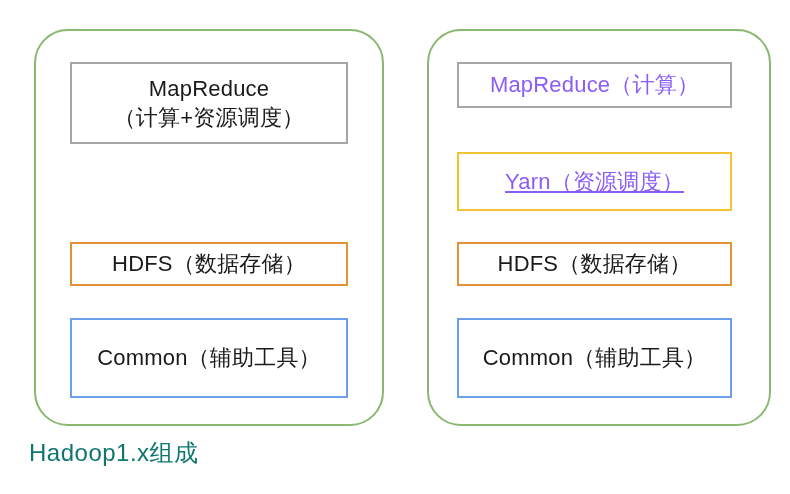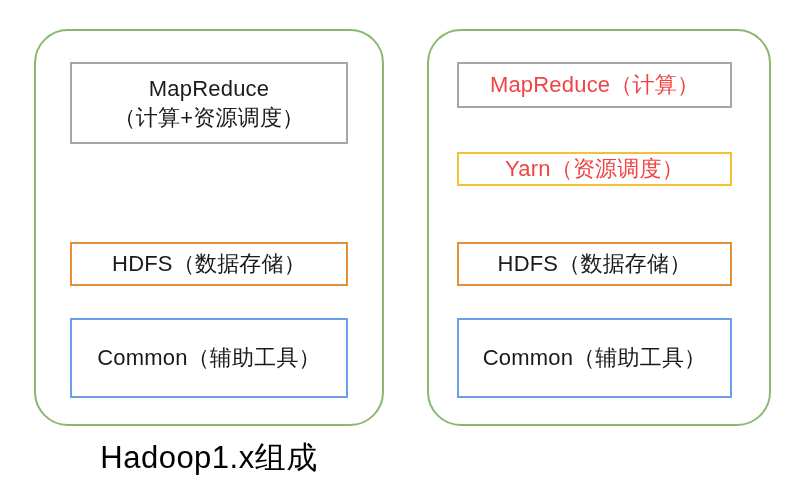--- a/index.html
+++ b/index.html
@@ -51,40 +51,39 @@
     letter-spacing: 0.2px;
     white-space: pre-line;
   }
 
   .border-gray   { border-color: #a6a6a6; }
   .border-yellow { border-color: #f1c232; }
   .border-orange { border-color: #e69138; }
   .border-blue   { border-color: #6d9eeb; text-align: center; }
 
   .text-black { color: #1a1a1a; }
-  .text-red   { color: #ef4444; }
+  .text-red   { color: #8b5cf6; }
 
   
   .lb-mapreduce { left: 70px; top: 62px;  width: 278px; height: 82px; }
   .lb-hdfs      { left: 70px; top: 242px; width: 278px; height: 44px; }
   .lb-common    { left: 70px; top: 318px; width: 278px; height: 80px; }
 
   
   .rb-mapreduce { left: 457px; top: 62px;  width: 275px; height: 46px; }
-  .rb-yarn      { left: 457px; top: 152px; width: 275px; height: 34px; }
+  .rb-yarn      { left: 457px; top: 152px; width: 275px; height: 59px; text-decoration: underline; }
   .rb-hdfs      { left: 457px; top: 242px; width: 275px; height: 44px; }
   .rb-common    { left: 457px; top: 318px; width: 275px; height: 80px; }
 
   
   .caption {
     position: absolute;
     width: 360px;
-    text-align: center;
-    color: #000000;
-    font-size: 31px;
+    color: #0f766e;
+    font-size: 24px;
     letter-spacing: 0.5px;
     white-space: nowrap;
   }
   .caption-left  { left: 29px;  top: 437px; }
   .caption-right { left: 419px; top: 437px; }
 </style>
 </head>
 <body>
 
 <div class="diagram">

